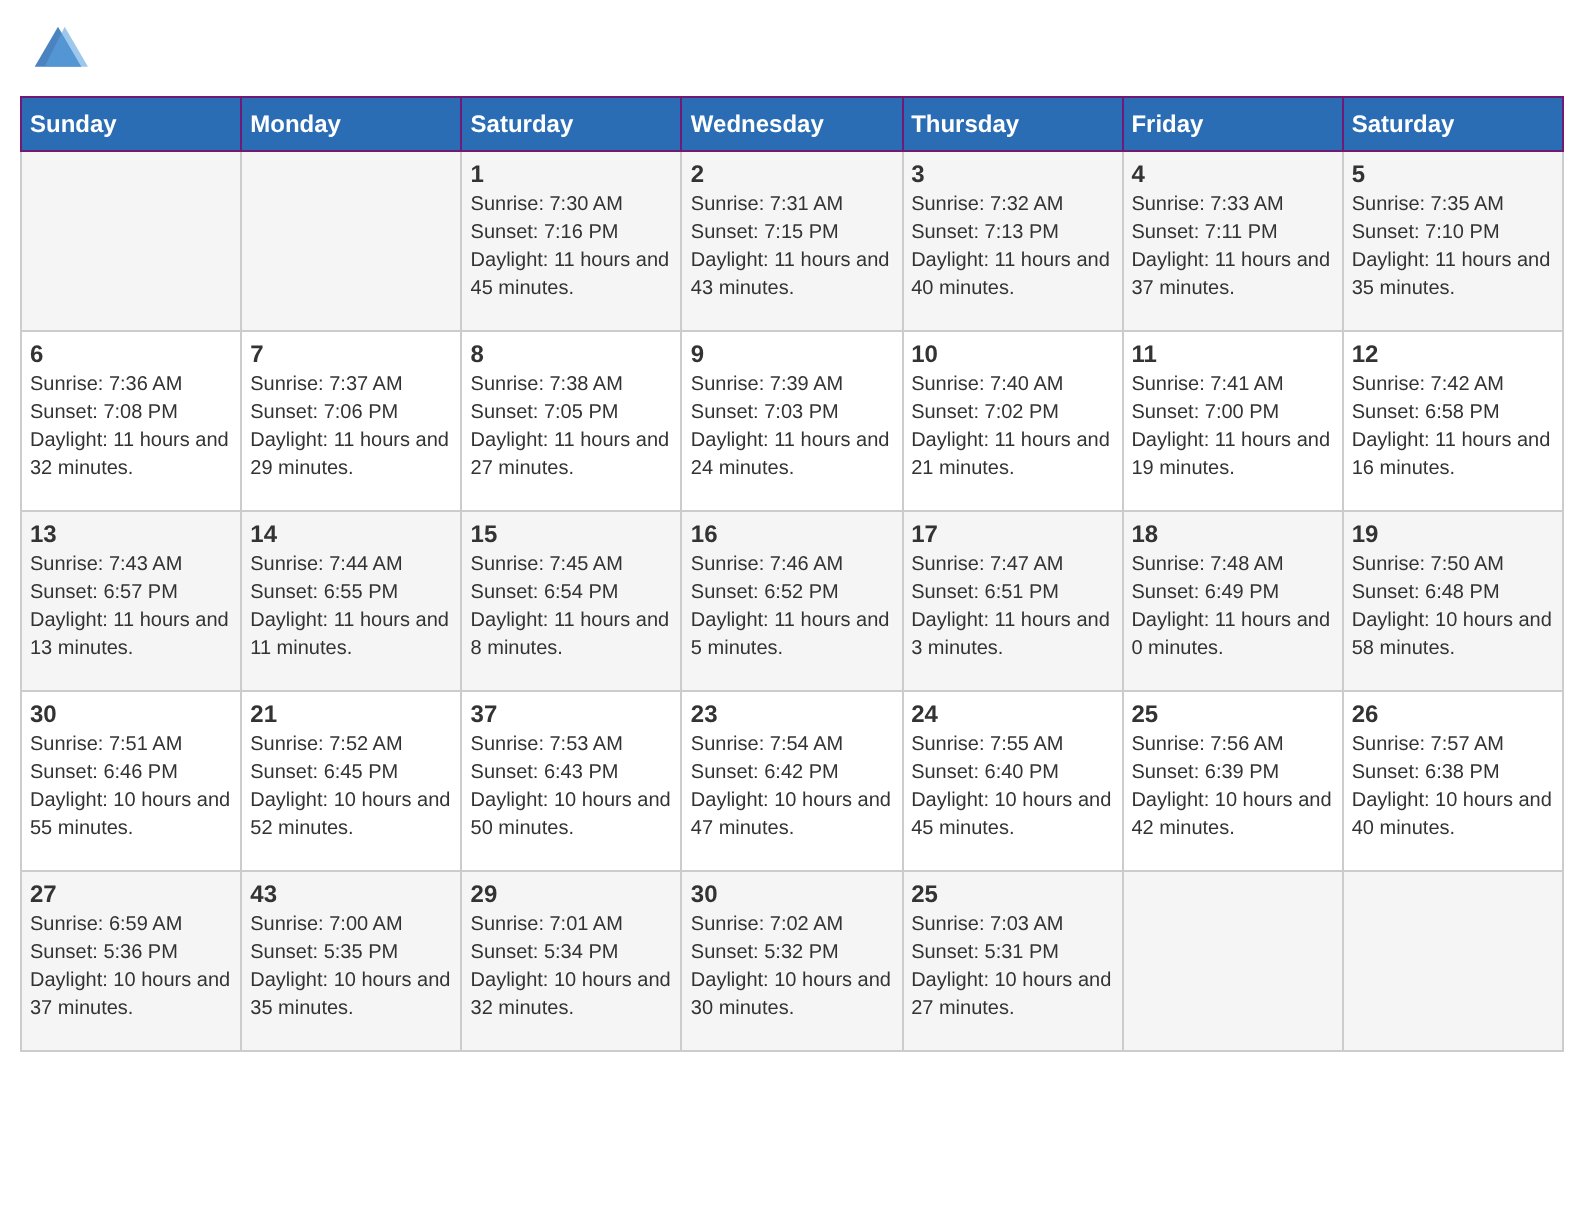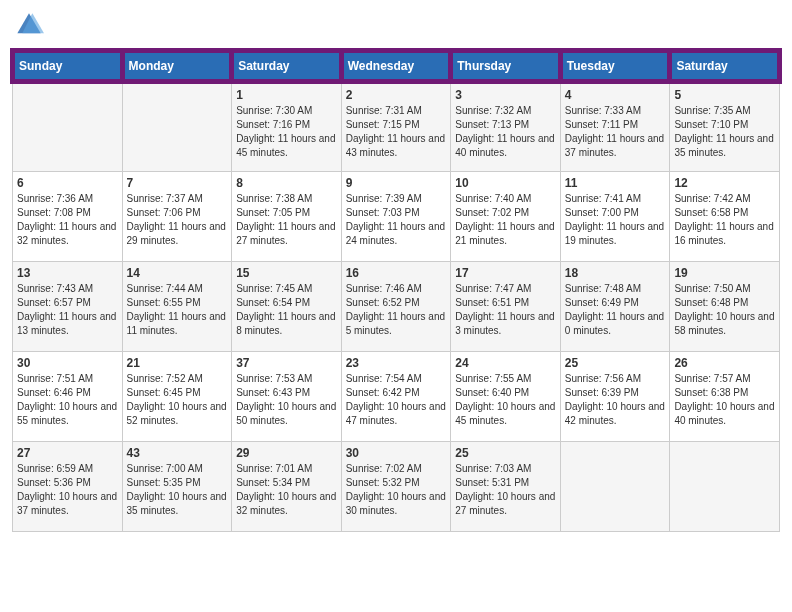--- a/index.html
+++ b/index.html
@@ -52,21 +52,21 @@
       border-collapse: collapse;
       table-layout: fixed;
     }
     thead tr th {
       background-color: #2a6db5;
       color: #fff;
       font-size: 12px;
       font-weight: bold;
       padding: 6px 4px;
       text-align: left;
-      border: 5px solid #701a75;
+      border: 1px solid #701a75;
     }
     tbody tr td {
       border: 1px solid #ccc;
       vertical-align: top;
       padding: 4px 4px;
       height: 90px;
       background: #fff;
       font-size: 10.5px;
       color: #333;
     }
@@ -113,21 +113,21 @@
 </div>
 
 <table>
   <thead>
     <tr id="weekday-header">
         <th>Sunday</th>
         <th>Monday</th>
         <th>Saturday</th>
         <th>Wednesday</th>
         <th>Thursday</th>
-        <th>Tuesday</th>
+        <th>Friday</th>
         <th>Saturday</th>
       </tr>
   </thead>
   <tbody id="calendar-body">
       <tr>
         <td class="empty-cell"></td>
         <td class="empty-cell"></td>
         <td>
           <span class="day-num">1</span>
         <div class="day-detail">

